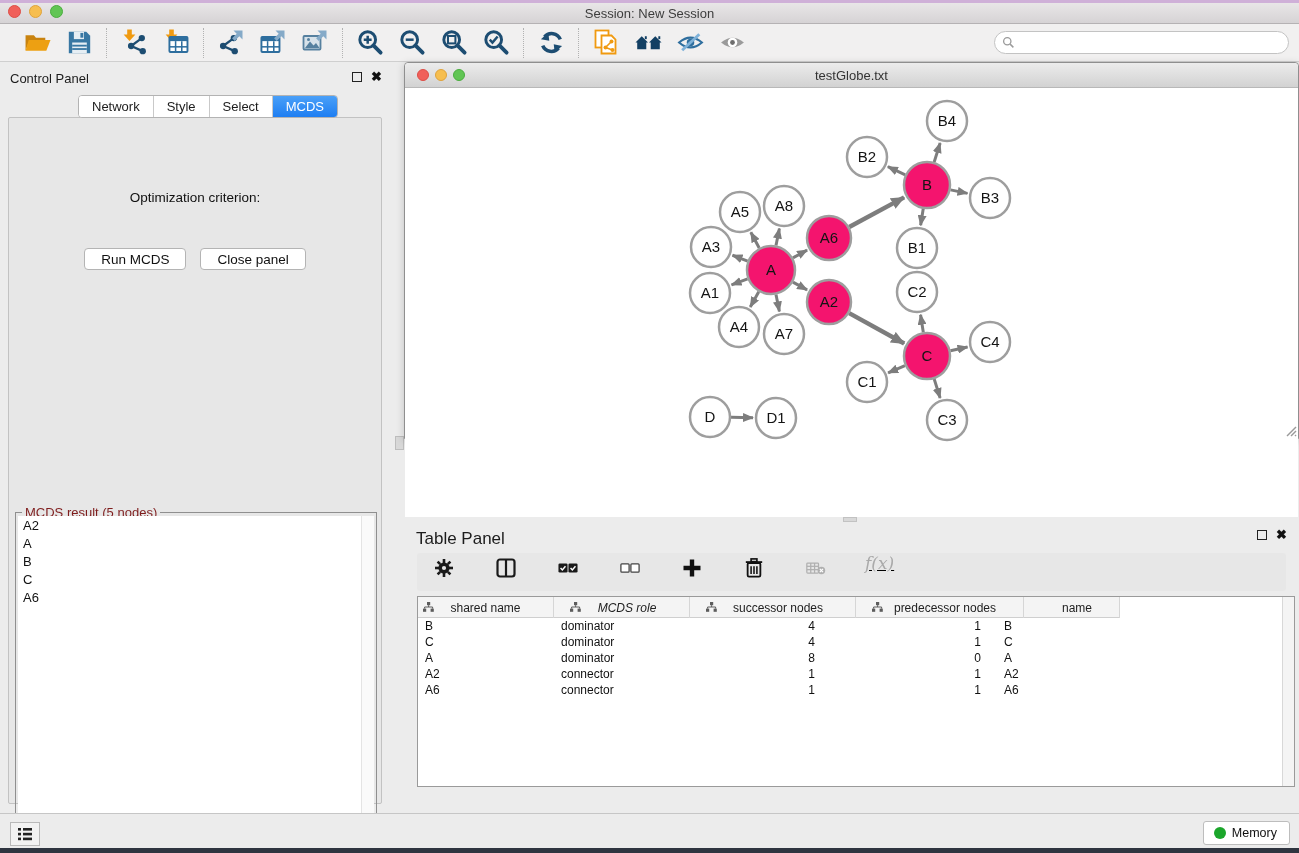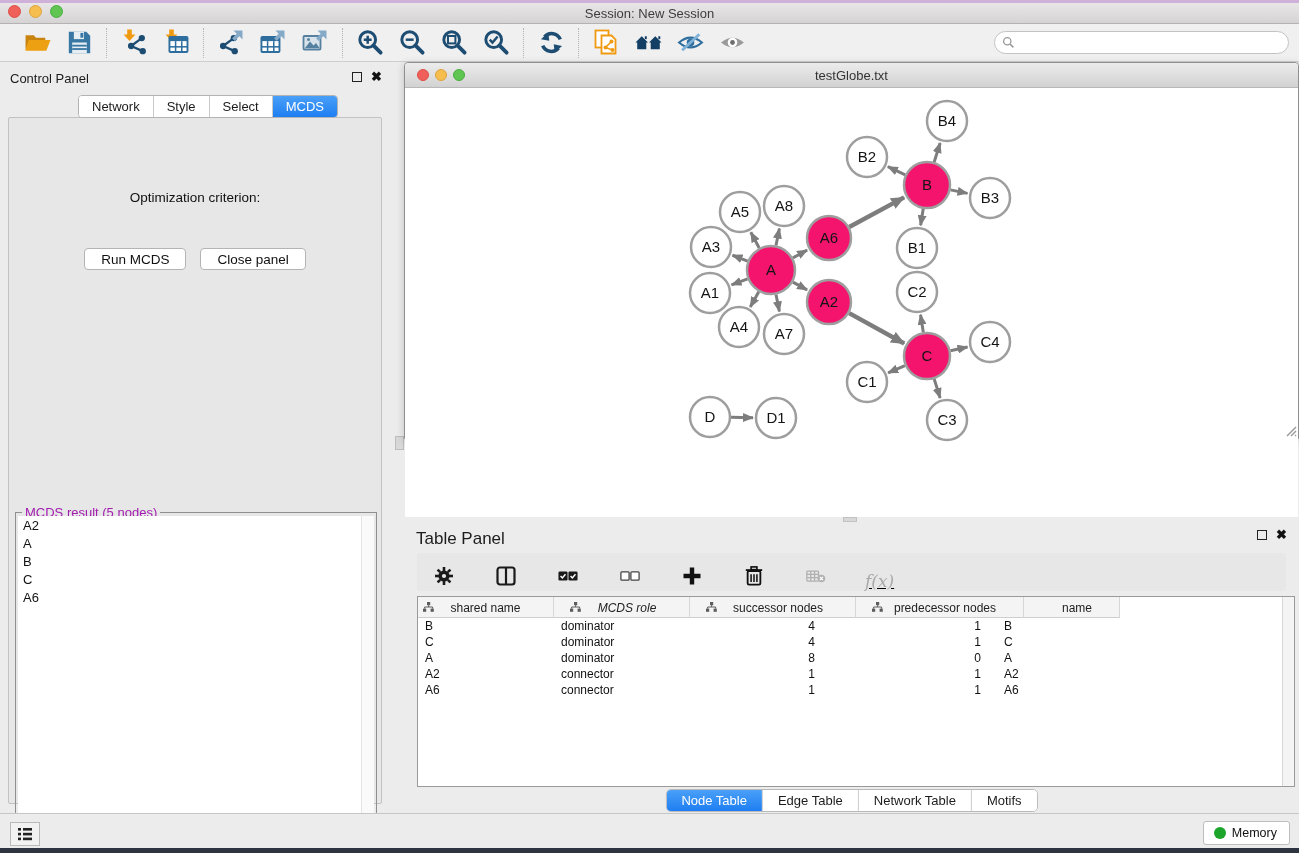--- a/index.html
+++ b/index.html
@@ -47,42 +47,42 @@
   .criterion { position:absolute; left:35px; top:94px; width:314px; height:24px; background:#fff; border:1px solid #a8a8a8; border-radius:4px; display:flex; align-items:center; }
   .criterion .val { flex:1; font-size:13.5px; color:#111; padding-left:8px; white-space:nowrap; overflow:hidden; }
   .stepper { width:18px; height:22px; margin-right:0; border-radius:0 3px 3px 0; background:linear-gradient(#62acf9,#2276ea); display:flex; flex-direction:column; align-items:center; justify-content:center; gap:2px; }
   .stepper i { width:0; height:0; border-left:4px solid transparent; border-right:4px solid transparent; }
   .stepper i.up { border-bottom:4.5px solid #fff; }
   .stepper i.down { border-top:4.5px solid #fff; }
   .cp-buttons { position:absolute; left:0; top:130px; width:100%; display:flex; justify-content:center; gap:14px; }
   .push-btn { height:22px; padding:0 16px; background:#fff; border:1px solid #b4b4b4; border-radius:4px; font-size:13.5px; color:#111; cursor:default; }
 
   .result-box { position:absolute; left:6px; top:394px; width:362px; height:338px; border:1px solid #8f8f8f; }
-  .result-legend { position:absolute; left:6px; top:-8px; background:#e7e7e7; padding:0 3px; font-size:13px; color:#a21caf; }
+  .result-legend { position:absolute; left:6px; top:-8px; background:#e7e7e7; padding:0 3px; font-size:13px; color:#7f1d1d; }
   .result-list { position:absolute; left:2px; top:3px; right:2px; bottom:2px; background:#fff; overflow:hidden; }
   .result-item { font-size:13px; color:#111; padding:1.5px 0 1.5px 5px; }
   .result-scroll { position:absolute; right:2px; top:3px; bottom:2px; width:13px; background:#fafafa; border-left:1px solid #e4e4e4; }
 
   
   .v-handle { position:absolute; left:395px; top:436px; width:9px; height:14px; background:#d8d8d8; border:1px solid #bdbdbd; }
   .h-handle { position:absolute; left:843px; top:517px; width:14px; height:5px; background:#d8d8d8; border:1px solid #c2c2c2; }
 
   
   .net-window { position:absolute; left:404px; top:62px; width:895px; height:377px; border:1px solid #8f8f8f; border-radius:4px 4px 0 0; box-shadow:0 2px 8px rgba(0,0,0,.18); background:#fff; }
   .net-titlebar { position:absolute; left:0; top:0; width:100%; height:25px; background:linear-gradient(#ececec,#d2d2d2); border-bottom:1px solid #b8b8b8; border-radius:4px 4px 0 0; }
   .net-traffic { position:absolute; left:12px; top:6px; display:flex; gap:6px; }
   .tl.small { width:12px; height:12px; }
   .net-title { position:absolute; left:0; right:0; top:5px; text-align:center; font-size:13px; color:#333; }
   .net-canvas { position:absolute; left:0; top:25px; width:893px; height:429px; background:#fff; }
   .resize-grip { position:absolute; right:1px; bottom:1px; }
 
   
   .table-panel { position:absolute; left:404px; top:522px; width:895px; height:291px; background:#ececec; }
   .tp-title { position:absolute; left:12px; top:7px; font-size:17px; color:#1c1c1c; }
-  .tp-toolbar { position:absolute; left:13px; top:31px; width:869px; height:38px; background:#e7e7e7; border-radius:3px; display:flex; align-items:flex-end; gap:32px; padding-left:12px;text-decoration:underline; }
+  .tp-toolbar { position:absolute; left:13px; top:31px; width:869px; height:38px; background:#e7e7e7; border-radius:3px; display:flex; align-items:flex-start; gap:32px; padding-left:12px;text-decoration:underline; }
   .tp-btn { width:30px; height:30px; border:none; background:none; display:flex; align-items:center; justify-content:center; cursor:default; }
   .tp-btn svg { width:20px; height:20px; }
   .fx-label { font-family:"DejaVu Serif", serif; font-style:italic; font-size:17px; color:#a9a9a9; padding-left:2px; }
 
   .data-table { position:absolute; left:13px; top:74px; width:878px; height:191px; background:#fff; border:1px solid #9a9a9a; overflow:hidden; }
   .dt-header { position:absolute; left:0; top:0; height:21px; display:flex; background:#f4f4f4; border-bottom:1px solid #cfcfcf;gap:11px; }
   .dt-th { position:relative; height:21px; border-right:1px solid #d6d6d6; display:flex; align-items:center; justify-content:center; font-size:12px; color:#222; }
   .dt-th svg { position:absolute; left:5px; top:5px; width:11px; height:10px; }
   .dt-rows { position:absolute; left:0; top:21px; right:0; bottom:0; }
   .dt-row { display:flex; height:16px; }
@@ -577,26 +577,20 @@
         <div class="dt-row">
           <div class="dt-td" style="width: 136px; text-align: left; padding-left: 7px;">A6</div>
           <div class="dt-td" style="width: 125px; text-align: left; padding-left: 7px;">connector</div>
           <div class="dt-td" style="width: 155px; text-align: right; padding-right: 19px;">1</div>
           <div class="dt-td" style="width: 157px; text-align: right; padding-right: 10px;">1</div>
           <div class="dt-td" style="width: 85px; text-align: left; padding-left: 13px;">A6</div>
         </div>
       </div>
     <div class="dt-scroll"></div>
   </div>
-  <div class="tp-tabs" id="tp-tabs">
-      <button class="tp-tab sel">Node Table</button>
-      <button class="tp-tab">Edge Table</button>
-      <button class="tp-tab">Network Table</button>
-      <button class="tp-tab">Motifs</button>
-    </div>
 </div>
 
 <div class="status-bar">
   <button class="list-btn">
     <svg width="16" height="14">
       <g fill="#222">
         <rect x="1" y="1" width="3" height="2.6"></rect>
           <rect x="6" y="1" width="9" height="2.6"></rect>
         <rect x="1" y="5.8" width="3" height="2.6"></rect>
           <rect x="6" y="5.8" width="9" height="2.6"></rect>

